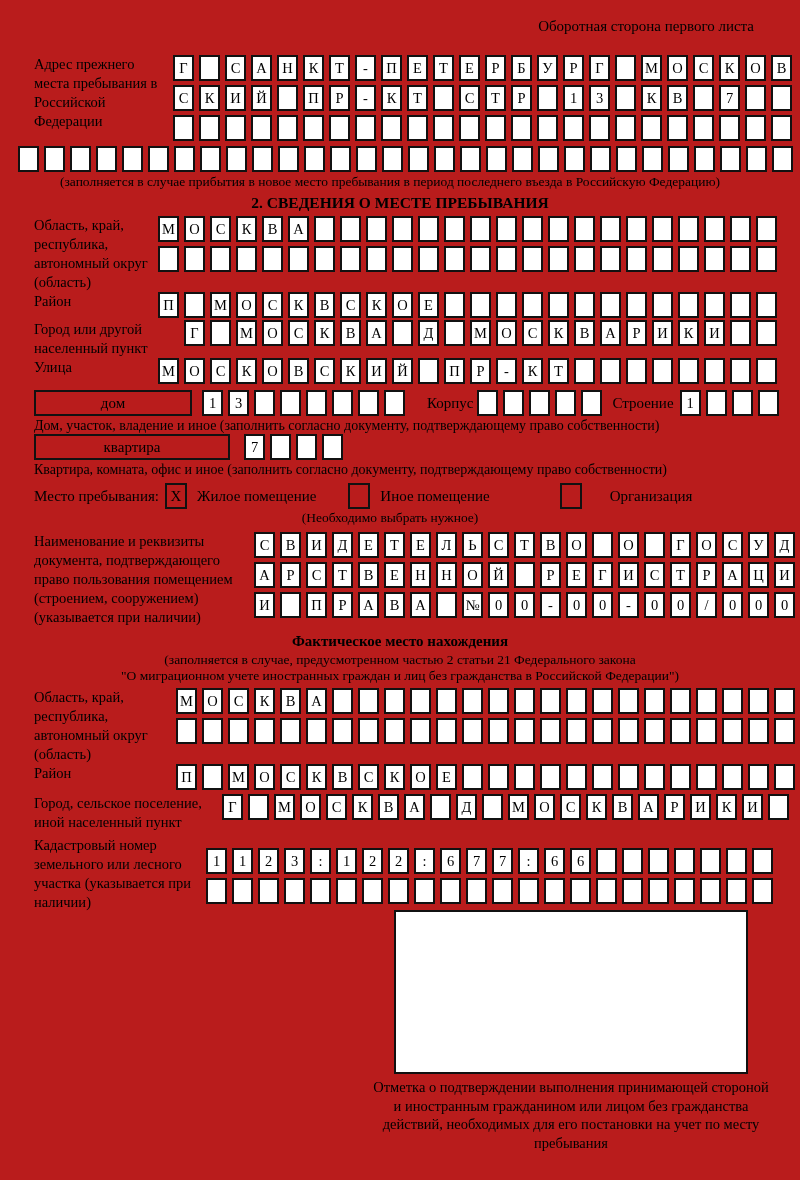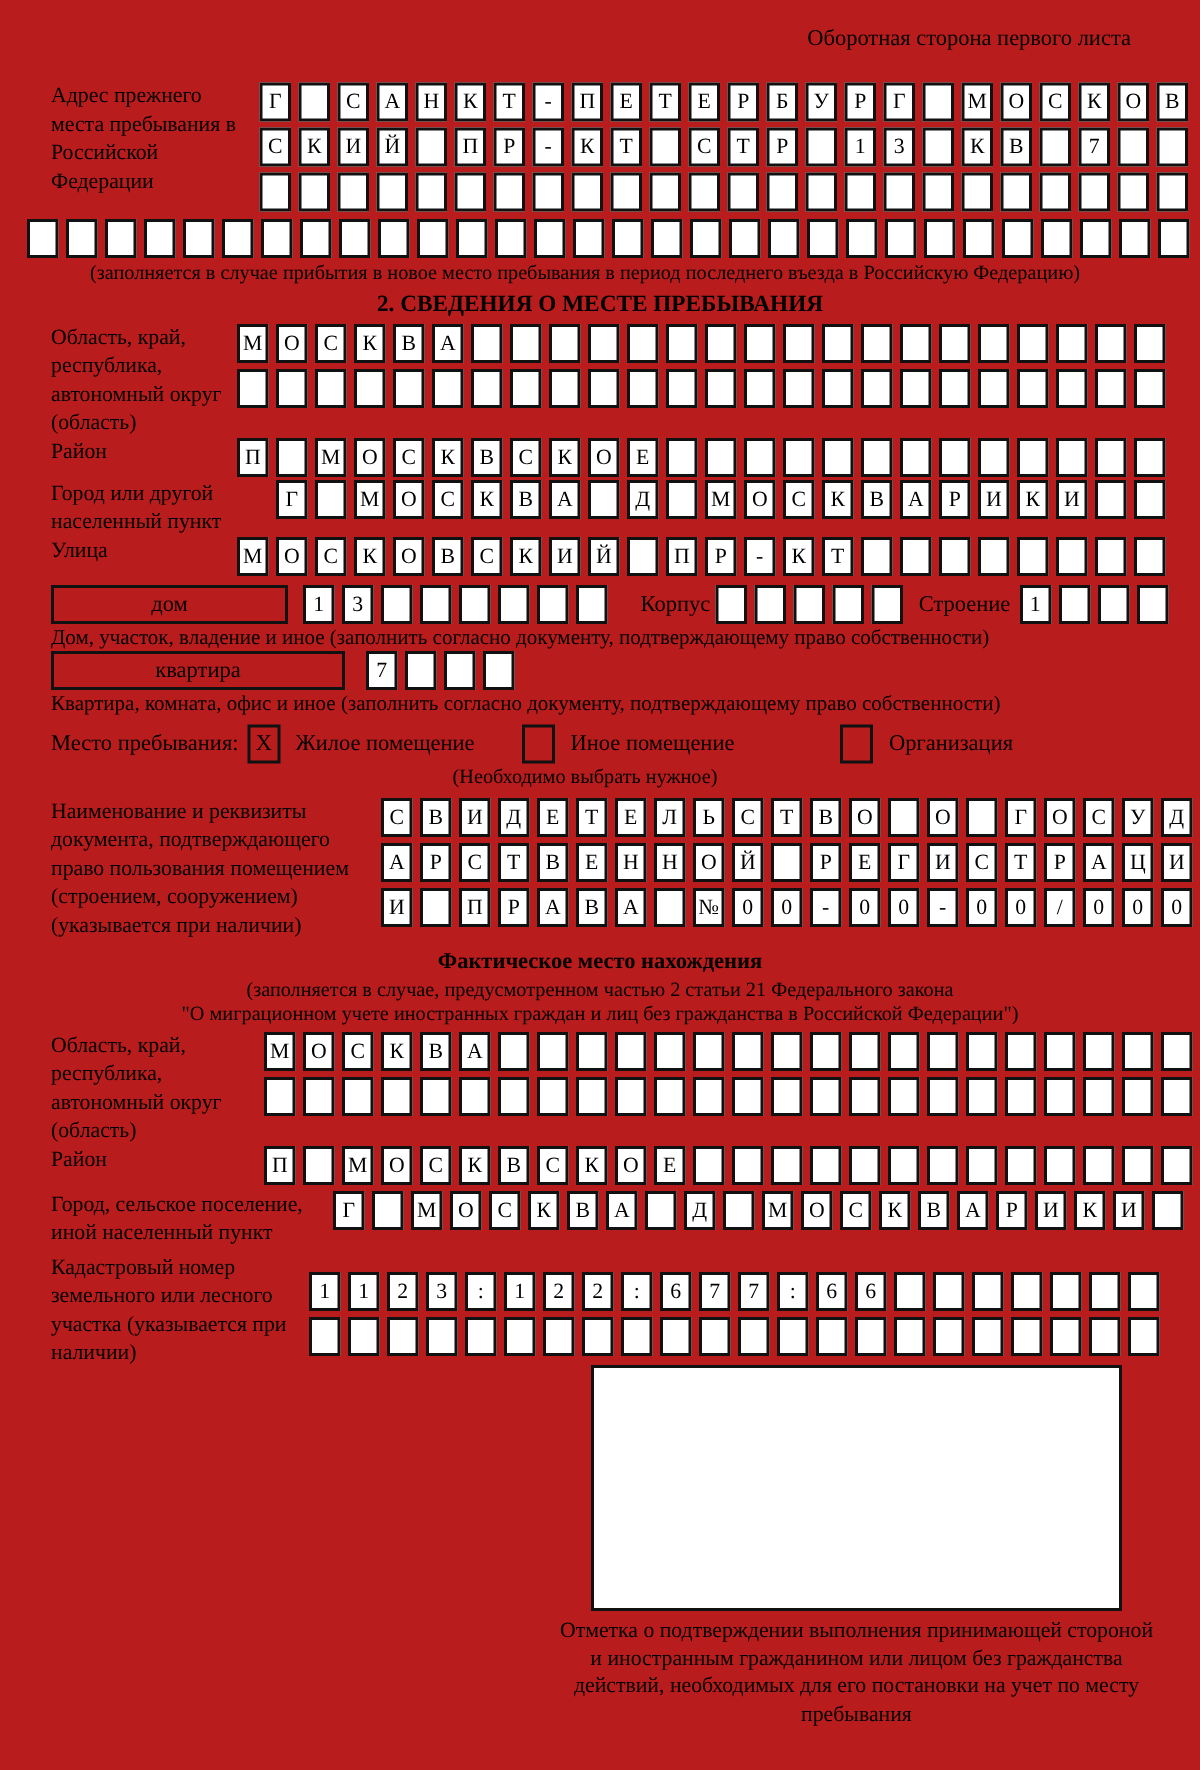--- a/index.html
+++ b/index.html
@@ -32,21 +32,21 @@
   .dombox { width:158px; } .kvbox { width:196px; }
   .dom-cells { margin-left:10px; } .korpus-lbl { margin-left:22px; } .korpus-cells { margin-left:4px; }
   .stroenie-lbl { margin-left:10px; } .stroenie-cells { margin-left:6px; } .kv-cells { margin-left:14px; }
   .inline-lbl { font-size:15px; line-height:26px; flex:none; }
   .mestorow { display:flex; align-items:center; margin-top:5px; font-size:15px; }
   .cb {
     box-sizing:border-box; width:22px; height:26px; border:2px solid #111; flex:none;
     display:flex; align-items:center; justify-content:center; font-size:15px;
   }
   .cb1{margin-left:6px}.o1{margin-left:10px}.cb2{margin-left:32px}.o2{margin-left:10px}
-  .cb3{margin-left:70px}.o3{margin-left:11px}
+  .cb3{margin-left:70px}.o3{margin-left:28px}
   .fact-title { text-align:center; padding-right:34px; font-weight:bold; font-size:15px; margin-top:6px; }
   .fnote { font-size:13.5px; text-align:center; padding-right:34px; margin-top:2px; }
   .kadastr { height:70px; margin-top:4px; align-items:flex-start; }
   .kadastr .rows { margin-top:12px; }
   .stamp-wrap { margin-left:337px; width:400px; margin-top:4px; }
   .stamp-box { width:354px; height:164px; border:2px solid #111; margin:0 auto; box-sizing:border-box; background:#fff; }
   .stamp-note { font-size:14.5px; line-height:18.5px; text-align:center; margin-top:4px; }
 </style>
 </head>
 <body>

